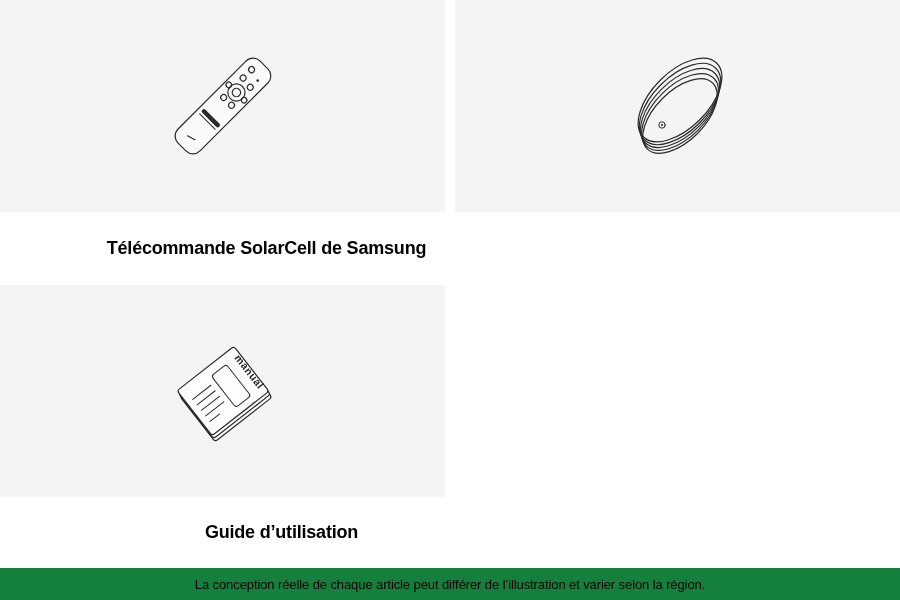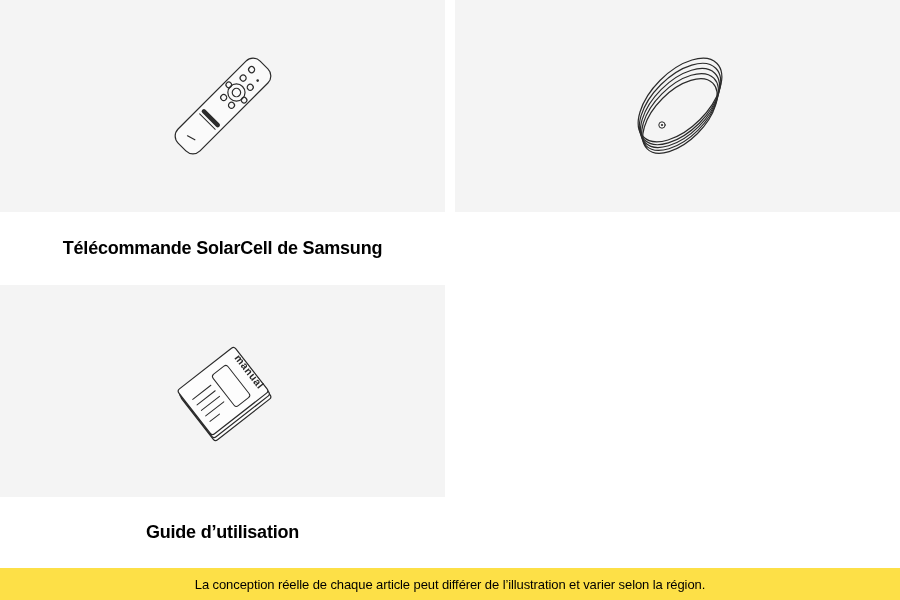--- a/index.html
+++ b/index.html
@@ -25,29 +25,30 @@
   .panel-manual { left: 0;     top: 285px; width: 445px; height: 212px; }
   .caption {
     position: absolute;
     display: flex;
     align-items: center;
     justify-content: center;
     font-size: 18px;
     font-weight: 600;
     letter-spacing: -0.2px;
     color: #000000;
+    margin-left: 44px;
   }
   .cap-remote { left: 0;     top: 212px; width: 445px; height: 73px; }
   .cap-cable  { left: 455px; top: 212px; width: 445px; height: 73px; }
-  .cap-manual { left: 0;     top: 497px; width: 445px; height: 71px; }
+  .cap-manual { left: 15px;     top: 497px; width: 445px; height: 71px; }
   .footer {
     position: absolute;
     left: 0; top: 568px;
     width: 900px; height: 32px;
-    background: #fde047;
+    background: #15803d;
     display: flex;
     align-items: center;
     justify-content: center;
   }
   .footer-text {
     font-size: 13px;
     font-weight: 400;
     color: #000000;
     letter-spacing: -0.1px;
   }

